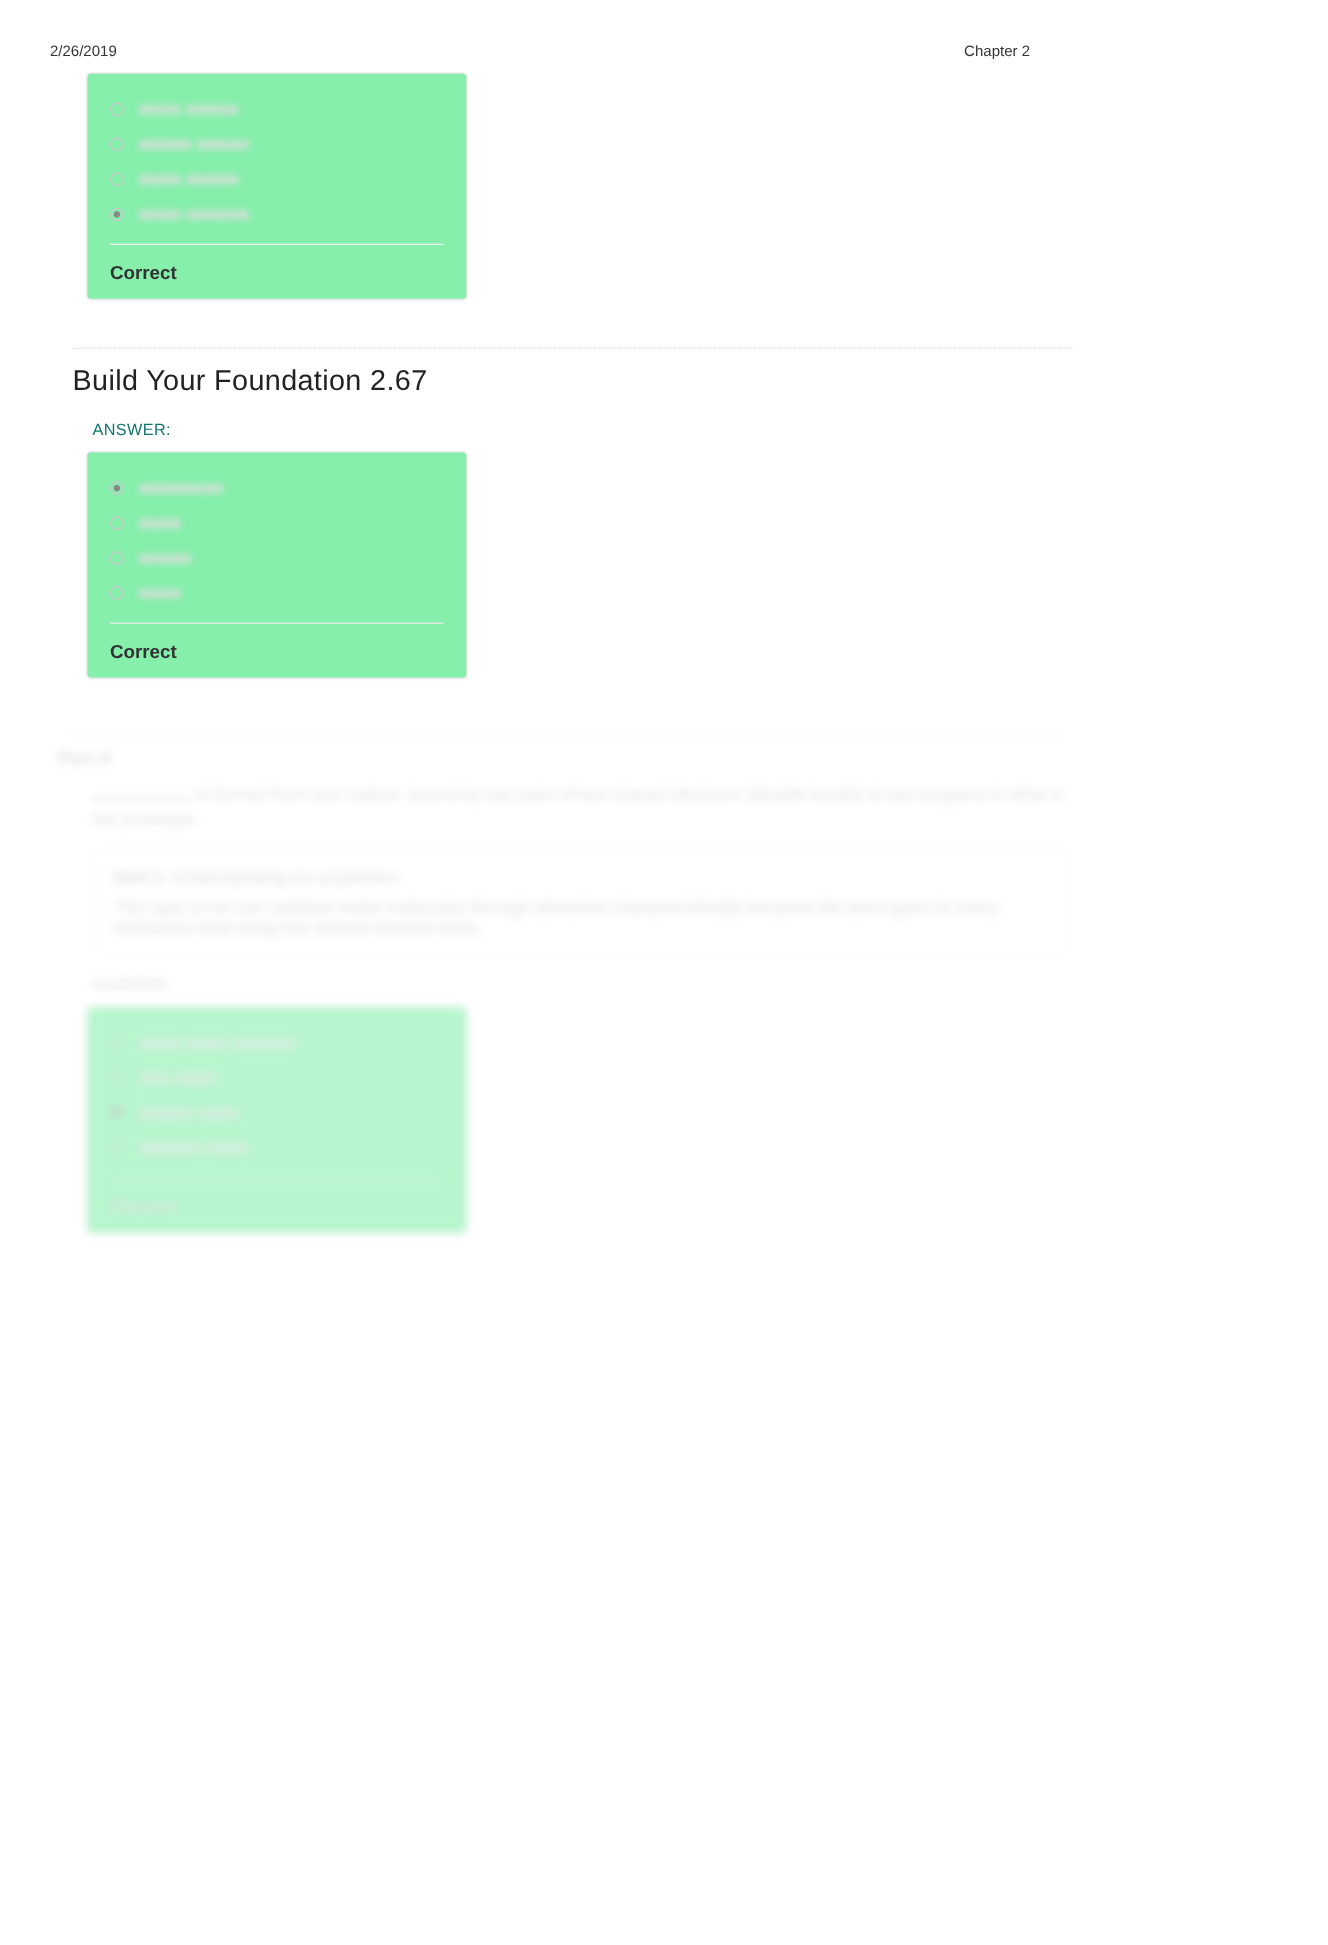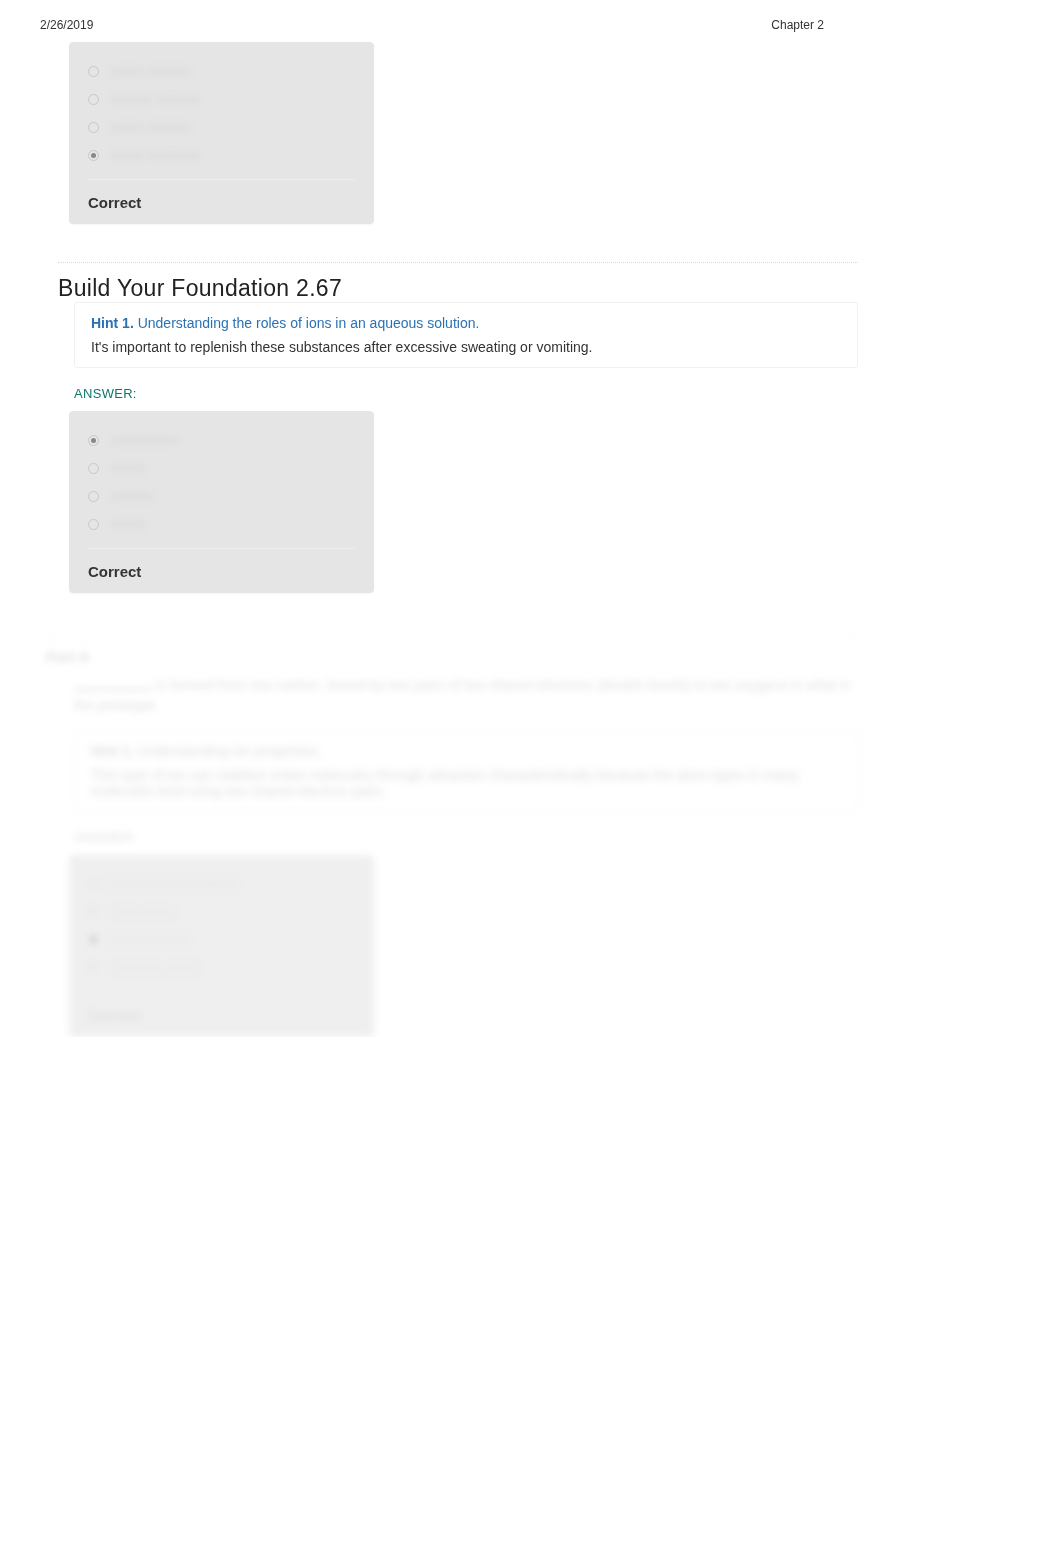--- a/index.html
+++ b/index.html
@@ -6,41 +6,41 @@
   body {
     margin: 0;
     padding: 0;
     font-family: Arial, Helvetica, sans-serif;
     background: #fff;
     color: #333;
     width: 1062px;
   }
   .page {
     width: 904px;
-    padding: 0 46px;
+    padding: 16px 46px;
     position: relative;
   }
   .meta-header {
     display: flex;
     justify-content: space-between;
     font-size: 12px;
     color: #333;
     padding-top: 18px;
     padding-bottom: 10px;
     margin: 0 -6px;
   }
   .meta-left { flex: 0 0 auto; }
   .meta-center { flex: 1; text-align: right; margin-left: -40px; }
 
   .answer-panel {
     margin-left: 23px;
     width: 305px;
     border: 1px solid #e5e5e5;
     border-radius: 4px;
-    background: #e5e5e5;
+    background: #86efac;
     padding: 14px 18px 12px;
     box-shadow: 0 1px 2px rgba(0,0,0,0.04);
   }
   .opt-list {
     border-bottom: 1px solid #eee;
     padding-bottom: 10px;
     margin-bottom: 14px;
   }
   .opt {
     display: flex;
@@ -183,27 +183,20 @@
         <span class="lab">■■■■ ■■■■■■</span>
       </div>
     </div>
     <div class="correct">Correct</div>
   </div>
 
   <div class="section-title">Build Your Foundation 2.67</div>
 
 
 
-  <div class="hint-box">
-    <div class="hint-title">
-      <span class="hl">Hint 1.</span>
-      <span class="ht">Understanding the roles of ions in an aqueous solution.</span>
-    </div>
-    <div class="hint-body">It's important to replenish these substances after excessive sweating or vomiting.</div>
-  </div>
 
   <div class="answer-label">ANSWER:</div>
 
   <div class="answer-panel">
     <div class="opt-list">
       <div class="opt">
         <span class="radio sel"></span>
         <span class="lab">■■■■■■■■</span>
       </div>
       <div class="opt">

